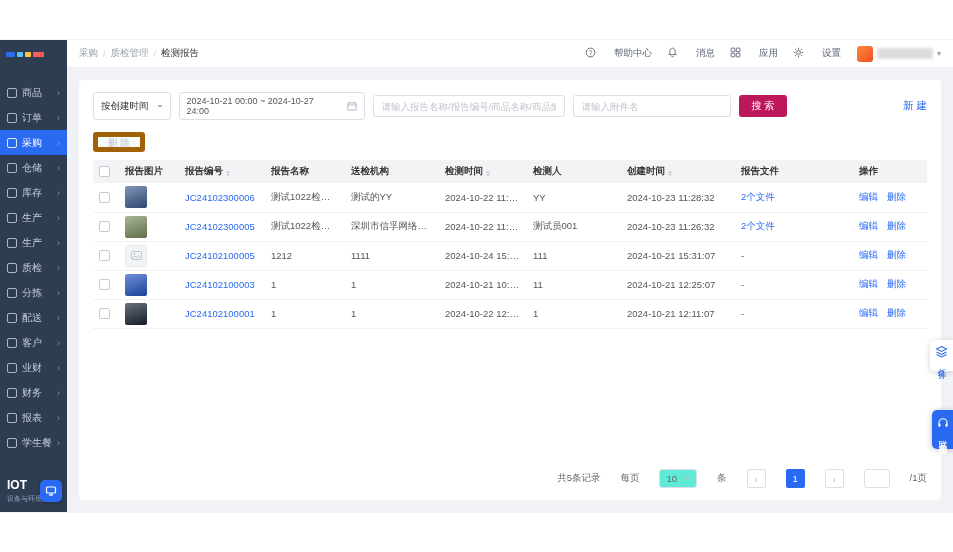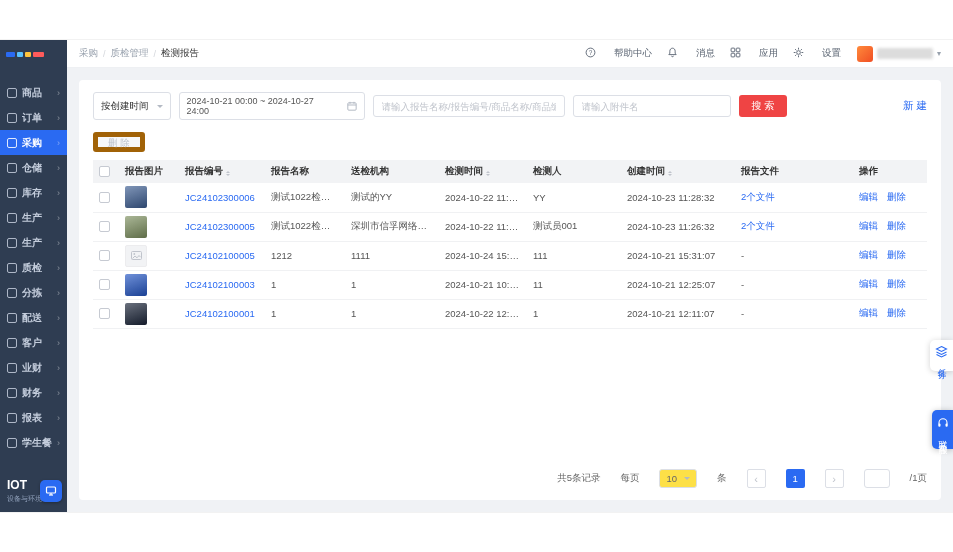--- a/index.html
+++ b/index.html
@@ -9,21 +9,21 @@
 
   
   .sidebar { position:relative; width:67px; flex-shrink:0; background:#2f3d52; color:#c4cddc; }
   .logo { height:28px; display:flex; align-items:center; gap:2px; padding:0 6px; }
   .logo i { display:block; height:5px; border-radius:1px; }
   .logo .b1{ width:9px; background:#2a6af2; } .logo .b2{ width:6px; background:#59c1ff; }
   .logo .b3{ width:6px; background:#ffc53d; } .logo .b4{ width:11px; background:#ff5b5b; }
   #side-nav { padding-top:12px; }
   .side-item { height:25px; display:flex; align-items:center; gap:5px; padding:0 7px; font-size:10px; color:#c4cddc; cursor:pointer; }
   .side-item .mi { width:10px; height:10px; border:1px solid currentColor; border-radius:2px; opacity:.85; flex-shrink:0; }
-  .side-item .milabel { white-space:nowrap; overflow:hidden;font-weight:bold; }
+  .side-item .milabel { white-space:nowrap; overflow:hidden; }
   .side-item .chev { margin-left:auto; font-size:9px; color:rgba(255,255,255,.4); }
   .side-item.active { background:#2a6af2; color:#fff; }
   .side-bottom { position:absolute; left:0; right:0; bottom:8px; padding:0 7px; }
   .iot-title { color:#fff; font-weight:bold; font-size:12px; }
   .iot-sub { color:#93a3bd; font-size:7px; margin-top:2px; white-space:nowrap; }
   .iot-badge { position:absolute; right:5px; bottom:2px; width:22px; height:22px; background:#2a6af2; border-radius:5px; display:flex; align-items:center; justify-content:center; box-shadow:0 1px 3px rgba(0,0,0,.3); }
 
   
   .main { flex:1; min-width:0; display:flex; flex-direction:column; background:#f0f2f5; }
   .topbar { height:28px; background:#fff; border-bottom:1px solid #eef0f3; display:flex; align-items:center; padding:0 12px; flex-shrink:0; }
@@ -41,42 +41,42 @@
   .card { background:#fff; border-radius:4px; height:100%; padding:12px 14px; display:flex; flex-direction:column; }
 
   
   .filter-row { display:flex; align-items:center; gap:8px; flex-shrink:0; }
   .boxctl { height:28px; border:1px solid #dcdfe6; border-radius:3px; display:flex; align-items:center; gap:8px; padding:0 7px; font-size:9.5px; color:#333; background:#fff; cursor:pointer; }
   .caret-down { width:0; height:0; border:3.5px solid transparent; border-top-color:#b4bac4; margin-top:3px; }
   .date-box { width:186px; justify-content:space-between; font-size:9px; color:#555; }
   input.txt { height:22px; border:1px solid #dcdfe6; border-radius:3px; font-size:9.5px; padding:0 8px; color:#333; outline:none; font-family:inherit; }
   input.txt::placeholder { color:#c0c4cc; }
   .kw { width:192px; } .fn { width:158px; }
-  .btn-search { height:22px; padding:0 13px; background:#ef4444; color:#fff; border:none; border-radius:3px; font-size:10px; cursor:pointer; font-family:inherit; }
+  .btn-search { height:22px; padding:0 13px; background:#be185d; color:#fff; border:none; border-radius:3px; font-size:10px; cursor:pointer; font-family:inherit; }
   .link-new { margin-left:auto; color:#2a6af2; font-size:10.5px; cursor:pointer; white-space:nowrap; }
 
   .toolbar-row { margin-top:12px; flex-shrink:0; }
   .btn-delete { height:20px; padding:0 10px; background:#f7f8fa; border:5px solid #a16207; border-radius:3px; color:#bcc2cc; font-size:9.5px; cursor:not-allowed; font-family:inherit; }
 
   
   table { width:100%; border-collapse:collapse; margin-top:8px; table-layout:fixed; }
   th { background:#f2f3f5; font-size:9.5px; font-weight:bold; color:#333; text-align:left; height:23px; padding:0 6px; white-space:nowrap; }
   td { font-size:9.5px; color:#555; height:29px; padding:0 6px; border-bottom:1px solid #f0f1f3; white-space:nowrap; overflow:hidden; text-overflow:ellipsis; }
   .cb { display:inline-block; width:11px; height:11px; border:1px solid #c6cad2; border-radius:2px; background:#fff; vertical-align:middle; cursor:pointer; }
   .lnk { color:#2a6af2; text-decoration:none; cursor:pointer;text-align:right; }
   .lnk + .lnk { margin-left:9px; }
   .thumb { display:inline-block; width:22px; height:22px; border-radius:2px; vertical-align:middle; position:relative; overflow:hidden; cursor:pointer; }
   .thumb.ph { display:inline-flex; align-items:center; justify-content:center; border:1px solid #ececee; }
   .sort { display:inline-flex; flex-direction:column; gap:1px; margin-left:3px; vertical-align:1px; }
   .sort i { width:0; height:0; border:2.8px solid transparent; display:block; }
   .sort .up { border-bottom-color:#c0c4cc; } .sort .dn { border-top-color:#c0c4cc; }
 
   
   .pagination { margin-top:auto; display:flex; justify-content:flex-end; align-items:center; gap:20px; font-size:9.5px; color:#666; flex-shrink:0; padding-top:10px; }
-  .pp-select { height:19px; border:1px solid #dcdfe6; border-radius:3px; display:flex; align-items:center; gap:7px; padding:0 6px; background:#fde047; cursor:pointer; }
+  .pp-select { height:19px; border:1px solid #dcdfe6; border-radius:3px; display:flex; align-items:center; gap:7px; padding:0 6px; background:#5eead4; cursor:pointer; }
   .pg-btn { width:19px; height:19px; border:1px solid #dcdfe6; border-radius:2px; background:#fff; display:flex; align-items:center; justify-content:center; font-size:11px; color:#c0c4cc; cursor:pointer; }
   .pg-cur { width:19px; height:19px; border-radius:2px; background:#2a6af2; color:#fff; display:flex; align-items:center; justify-content:center; font-size:9.5px; cursor:pointer; }
   .jump-input { width:26px; height:19px; border:1px solid #dcdfe6; border-radius:3px; outline:none; font-size:9.5px; text-align:center; font-family:inherit; }
 
   
   .task-fab { position:absolute; right:0; top:340px; width:23px; background:#fff; border-radius:5px 0 0 5px; box-shadow:0 1px 6px rgba(0,0,0,.18); padding:5px 0 6px; display:flex; flex-direction:column; align-items:center; gap:3px; cursor:pointer; }
   .task-fab .vtext { writing-mode:vertical-rl; text-orientation:upright; font-size:9px; color:#2a6af2; letter-spacing:2px; }
   .support-fab { position:absolute; right:0; top:410px; width:21px; background:#2a6af2; border-radius:5px 0 0 5px; box-shadow:0 1px 6px rgba(0,0,0,.25); padding:7px 0 8px; display:flex; flex-direction:column; align-items:center; gap:4px; cursor:pointer; }
   .support-fab .vtext { writing-mode:vertical-rl; text-orientation:upright; font-size:9px; color:#fff; letter-spacing:2px; }
 </style>

